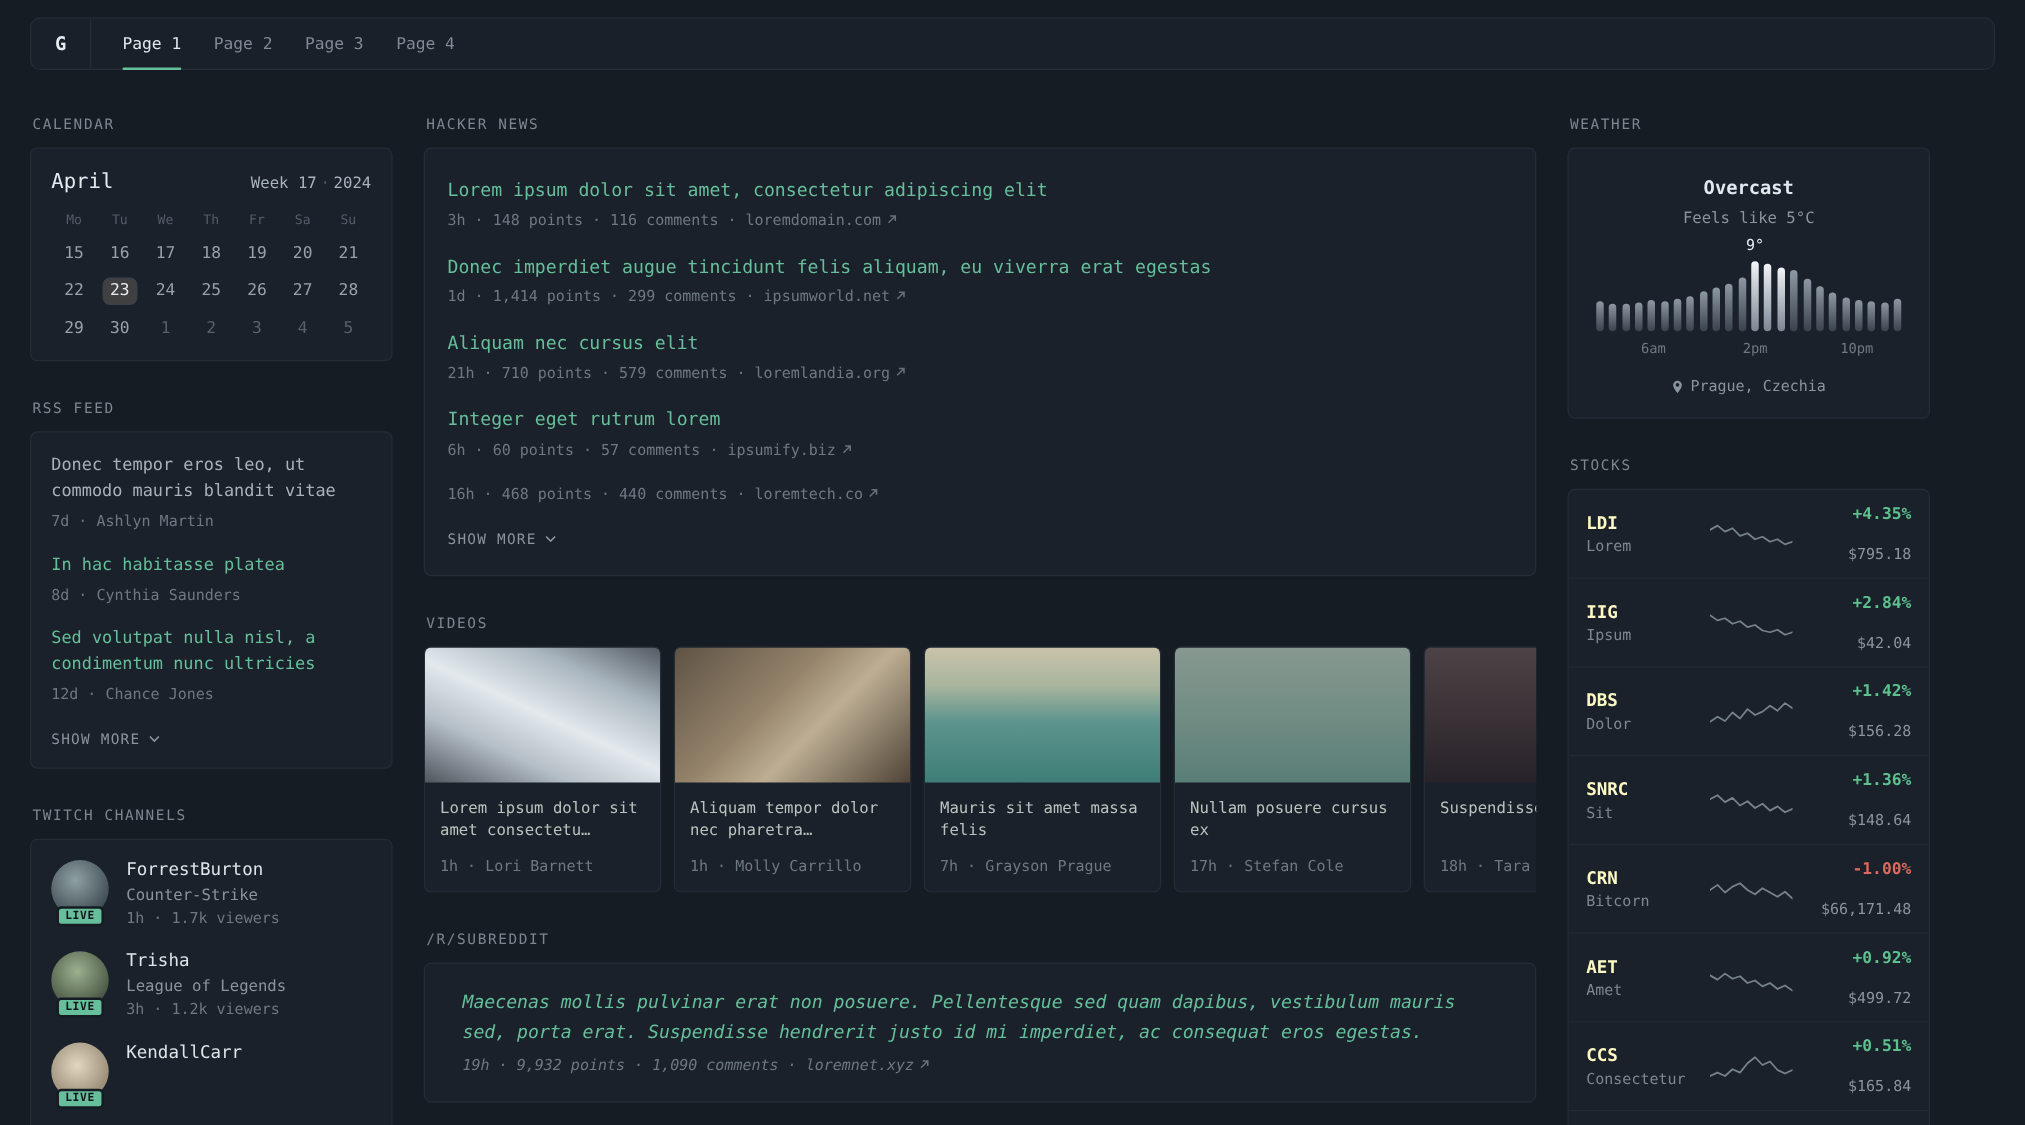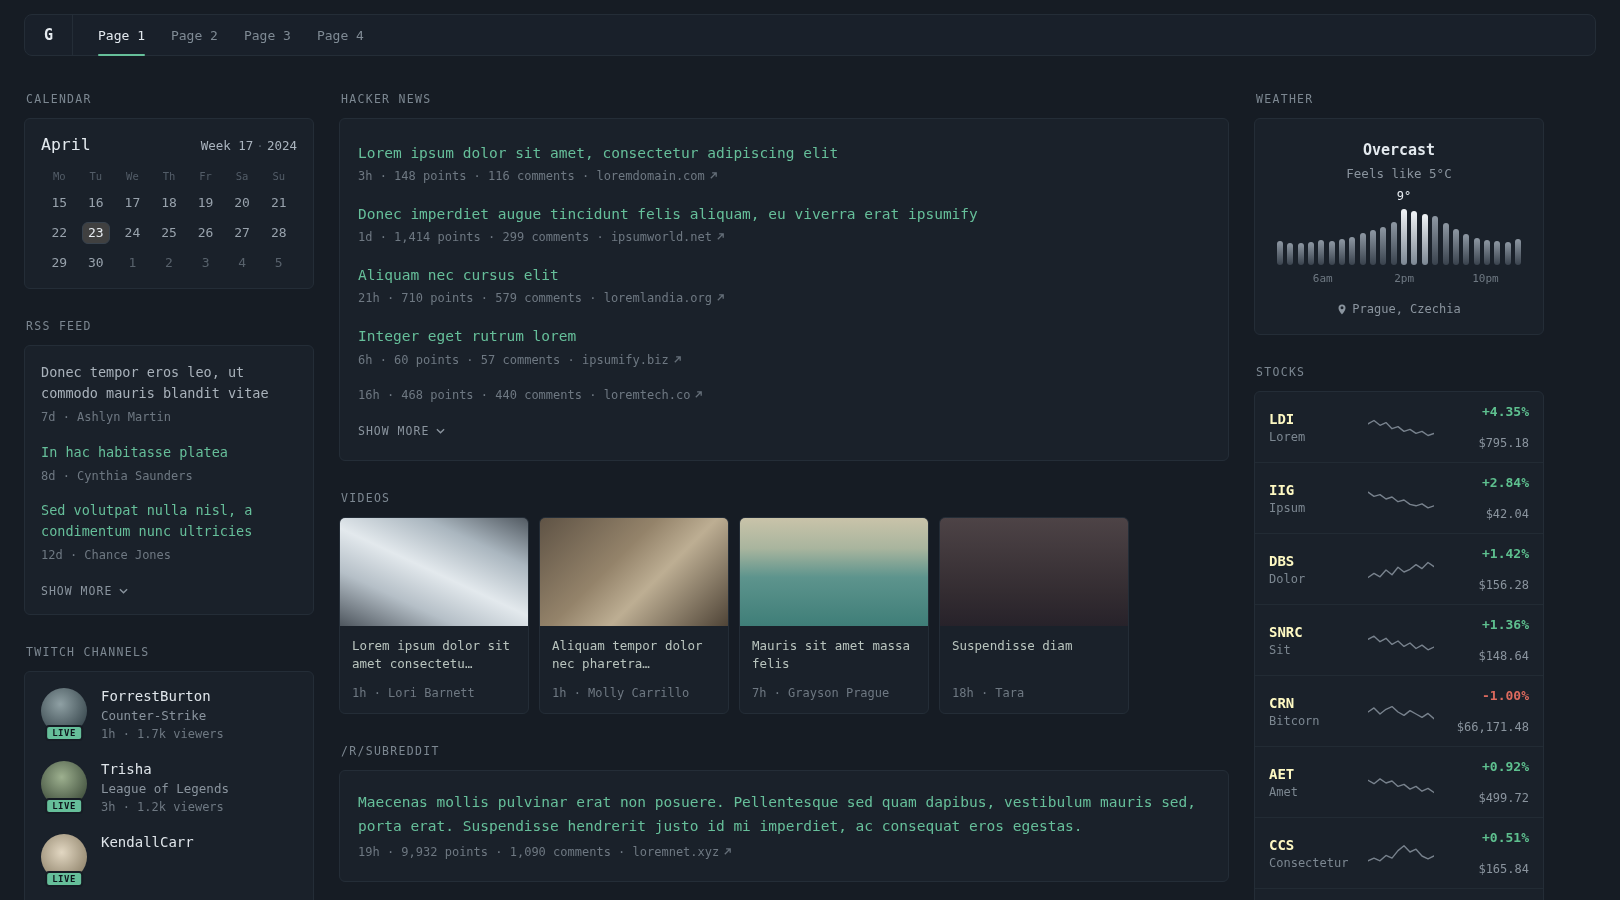--- a/index.html
+++ b/index.html
@@ -79,21 +79,21 @@
     padding:1px 5px;border-radius:4px;letter-spacing:.5px;border:2px solid var(--bg);}
   .tw-name{font-size:14px;color:#dfe5ea;cursor:pointer;}
   .tw-game{font-size:12.5px;color:var(--txt-dim);margin-top:4px;}
   .tw-meta{font-size:12px;color:var(--txt-faint);margin-top:4px;}
 
   
   .hn-card{padding:24px 18px 22px;}
   .hn-item + .hn-item{margin-top:19px;}
   .hn-title{font-size:14.5px;color:var(--accent);text-decoration:none;cursor:pointer;line-height:1.4;}
   .domain{color:var(--txt-faint);text-decoration:none;cursor:pointer;}
-  .sr-card{padding:20px 18px;}
+  .sr-card{padding:20px 30px;font-style:italic;}
   .sr-title{font-size:14.5px;line-height:1.65;color:var(--accent);text-decoration:none;cursor:pointer;display:block;}
 
   
   .videos-row{display:flex;gap:10px;overflow:hidden;}
   .vcard{flex:0 0 190px;width:190px;background:var(--card);border:1px solid var(--border);
     border-radius:6px;overflow:hidden;display:flex;flex-direction:column;cursor:pointer;}
   .vthumb{height:108px;flex:0 0 108px;}
   .th-1{background:linear-gradient(205deg,#525a62 0%,#aab6bf 25%,#e3e9ed 50%,#b5bfc7 72%,#4e565e 100%);}
   .th-2{background:linear-gradient(135deg,#5f5345 0%,#94836a 40%,#bdae93 60%,#4f4437 100%);}
   .th-3{background:linear-gradient(to bottom,#c9c3a9 0%,#a9b59e 28%,#5d948d 55%,#3f7e78 100%);}
@@ -260,21 +260,21 @@
           <div class="hn-item">
             <a class="hn-title">Lorem ipsum dolor sit amet, consectetur adipiscing elit</a>
             <div class="meta">
               <span>3h · 148 points · 116 comments ·</span>
               <a class="domain"><span>loremdomain.com</span><svg class="ext-icon" width="9" height="9" viewBox="0 0 10 10">
                     <path d="M2 8L8 2M3.5 2H8v4.5" stroke="currentColor" stroke-width="1.4" fill="none"></path>
                   </svg></a>
             </div>
           </div>
           <div class="hn-item">
-            <a class="hn-title">Donec imperdiet augue tincidunt felis aliquam, eu viverra erat ipsumify</a>
+            <a class="hn-title">Donec imperdiet augue tincidunt felis aliquam, eu viverra erat egestas</a>
             <div class="meta">
               <span>1d · 1,414 points · 299 comments ·</span>
               <a class="domain"><span>ipsumworld.net</span><svg class="ext-icon" width="9" height="9" viewBox="0 0 10 10">
                     <path d="M2 8L8 2M3.5 2H8v4.5" stroke="currentColor" stroke-width="1.4" fill="none"></path>
                   </svg></a>
             </div>
           </div>
           <div class="hn-item">
             <a class="hn-title">Aliquam nec cursus elit</a>
             <div class="meta">
@@ -325,20 +325,27 @@
             <div class="vbody">
               <div class="vtitle">Aliquam tempor dolor nec pharetra…</div>
               <div class="vmeta">1h · Molly Carrillo</div>
             </div>
           </div>
           <div class="vcard">
             <div class="vthumb th-3"></div>
             <div class="vbody">
               <div class="vtitle">Mauris sit amet massa felis</div>
               <div class="vmeta">7h · Grayson Prague</div>
+            </div>
+          </div>
+          <div class="vcard">
+            <div class="vthumb th-4"></div>
+            <div class="vbody">
+              <div class="vtitle">Nullam posuere cursus ex</div>
+              <div class="vmeta">17h · Stefan Cole</div>
             </div>
           </div>
           <div class="vcard">
             <div class="vthumb th-5"></div>
             <div class="vbody">
               <div class="vtitle">Suspendisse diam</div>
               <div class="vmeta">18h · Tara</div>
             </div>
           </div>
         </div>

